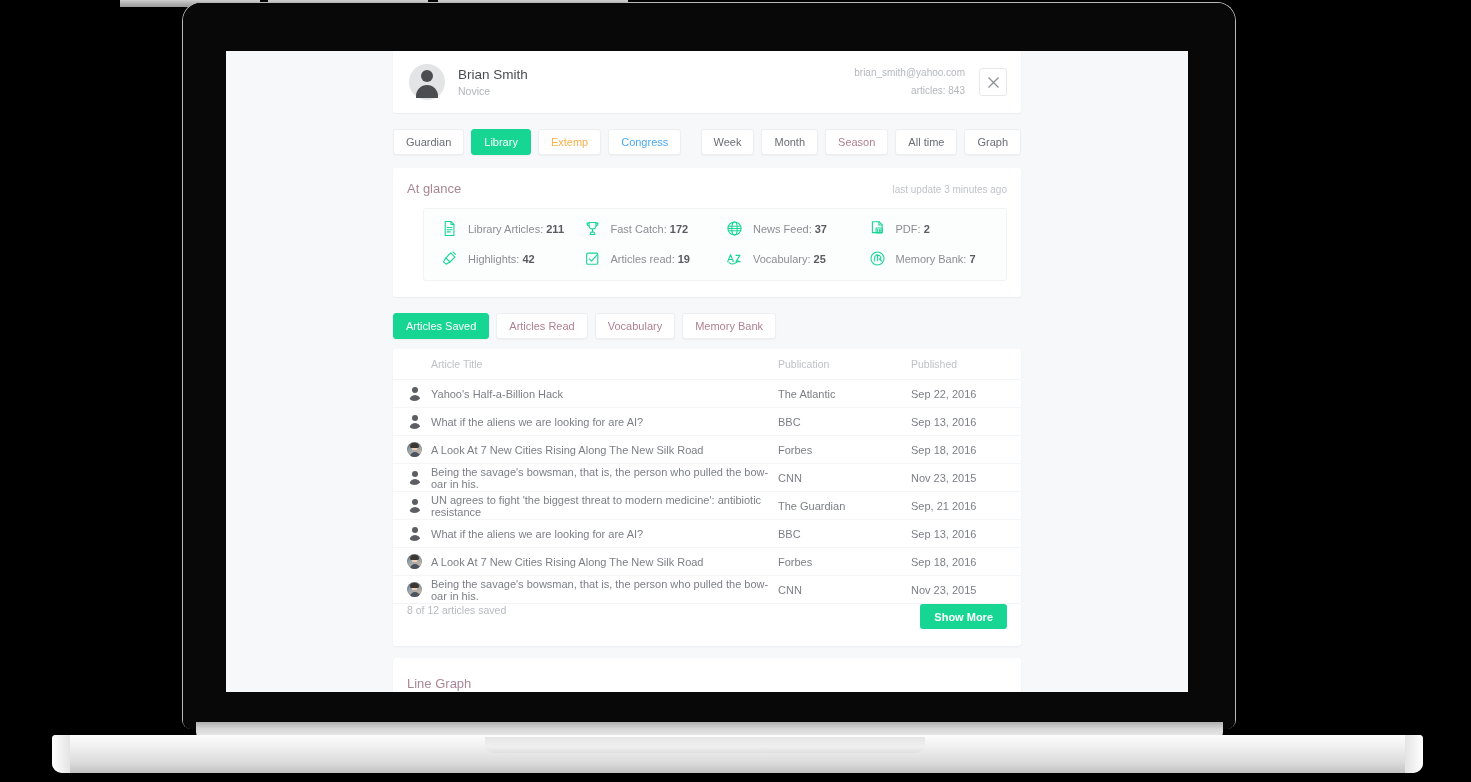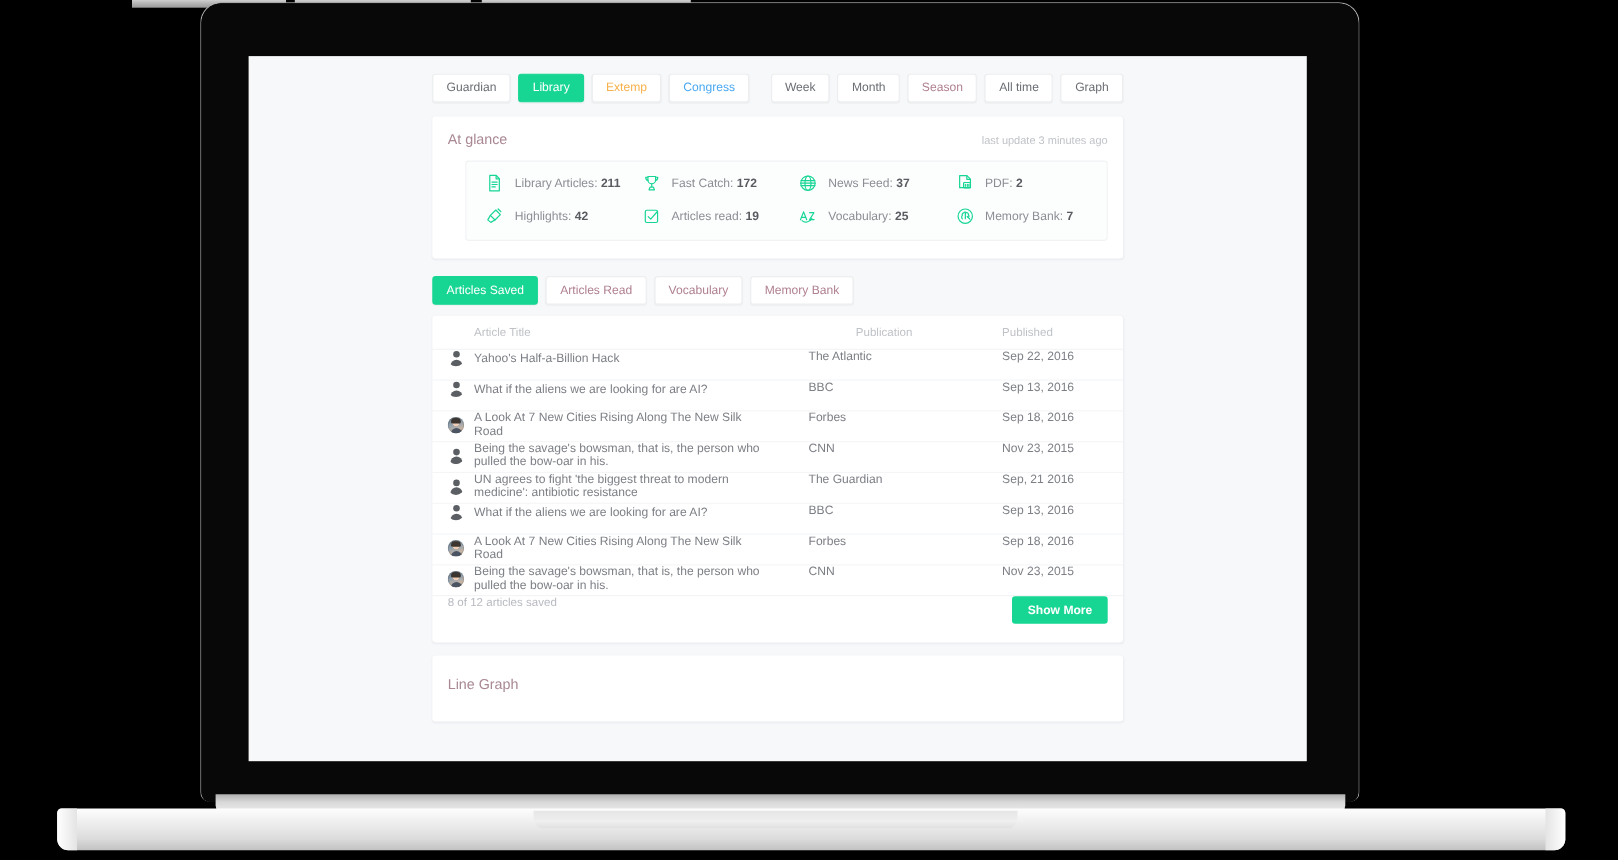--- a/index.html
+++ b/index.html
@@ -160,22 +160,22 @@
   }
   .thead {
     display: flex; align-items: center; height: 31px;
     padding: 0 14px; border-bottom: 1px solid #f2f3f5;
   }
   .th { font-size: 10.5px; color: #bfc2c7; }
   .th.c1 { flex: 1; padding-left: 24px; }
   .th.c2 { width: 133px; }
   .th.c3 { width: 96px; }
   .trow {
-    display: flex; align-items: flex-start; height: 28px;
-    padding: 0 14px; border-bottom: 1px solid #f4f5f7; gap: 43px;
+    display: flex; align-items: center; height: 28px;
+    padding: 0 14px; border-bottom: 1px solid #f4f5f7;
   }
   .trow:last-of-type { border-bottom: 1px solid #f2f3f5; }
   .td { font-size: 11px; color: #7c7f85; }
   .td.c1 { flex: 1; display: flex; align-items: center; }
   .td.c2 { width: 133px; }
   .td.c3 { width: 96px; }
   .avatar-sm {
     width: 15px; height: 15px; border-radius: 50%; flex: none; margin-right: 9px;
     background: #ffffff; position: relative; overflow: hidden;
   }
@@ -236,20 +236,37 @@
   </div>
   <div class="lid-foot"></div>
   <div class="base"></div>
   <div class="base-edge-l"></div>
   <div class="base-edge-r"></div>
   <div class="base-notch"></div>
 
   <div class="screen">
     <div class="page">
 
+      <div class="profile-card">
+        <div class="avatar-lg"></div>
+        <div class="profile-names">
+          <div class="profile-name">Brian Smith</div>
+          <div class="profile-rank">Novice</div>
+        </div>
+        <div class="profile-right">
+          <div class="profile-email">brian_smith@yahoo.com</div>
+          <div class="profile-count">articles: 843</div>
+        </div>
+        <div class="close-btn">
+          <svg width="13" height="13" viewBox="0 0 13 13">
+            <line x1="1.5" y1="1.5" x2="11.5" y2="11.5" stroke="#8b8e94" stroke-width="1.2"></line>
+            <line x1="11.5" y1="1.5" x2="1.5" y2="11.5" stroke="#8b8e94" stroke-width="1.2"></line>
+          </svg>
+        </div>
+      </div>
 
       <div class="tabrow">
         <div id="section-tabs" style="display:flex">
             <div class="pill dark">Guardian</div>
             <div class="pill active">Library</div>
             <div class="pill amber">Extemp</div>
             <div class="pill blue">Congress</div>
           </div>
         <div class="spacer"></div>
         <div class="right-group" id="range-tabs">

